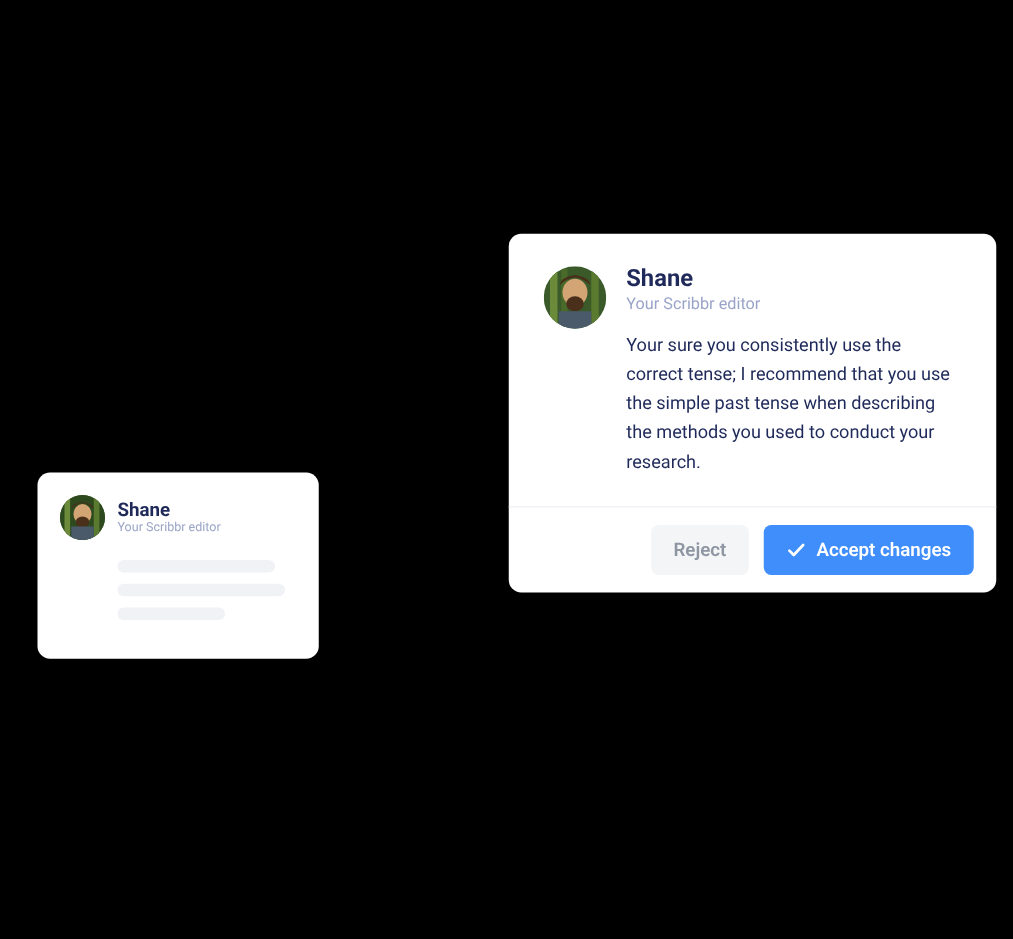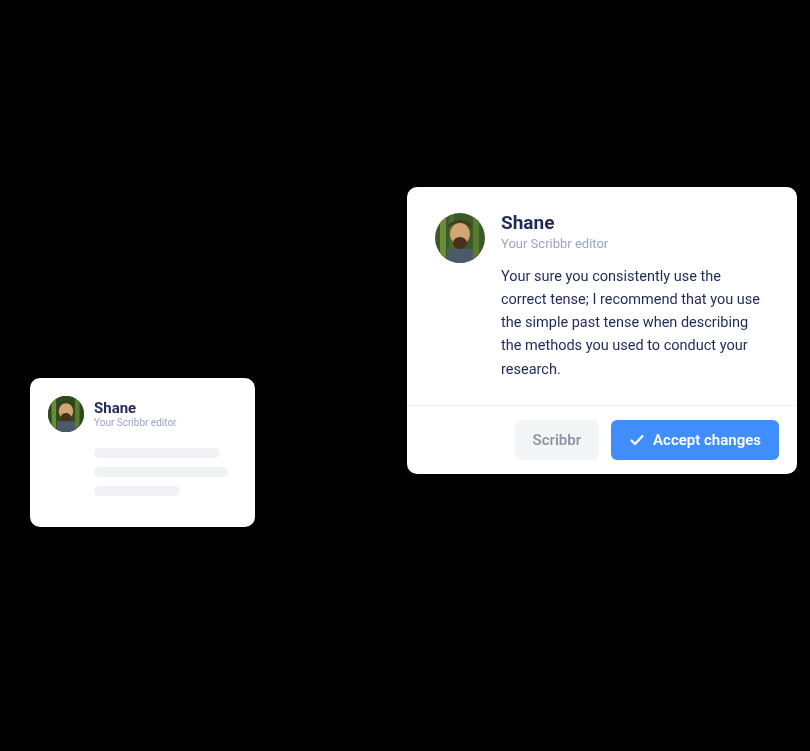--- a/index.html
+++ b/index.html
@@ -186,21 +186,21 @@
       </svg>
     </div>
     <div class="content">
       <div class="name">Shane</div>
       <div class="role">Your Scribbr editor</div>
       <div class="message">Your sure you consistently use the correct tense; I recommend that you use the simple past tense when describing the methods you used to conduct your research.</div>
     </div>
   </div>
   <div class="footer">
     <button class="btn btn-secondary">
-      <span>Scribbr</span>
+      <span>Reject</span>
     </button>
     <button class="btn btn-primary">
       <span>
         <svg width="16" height="16" viewBox="0 0 16 16" fill="none">
           <path d="M2.5 8.5 L6 12 L13.5 4" stroke="#fff" stroke-width="2.2" stroke-linecap="round" stroke-linejoin="round"></path>
         </svg>
       </span>
       <span>Accept changes</span>
     </button>
   </div>

